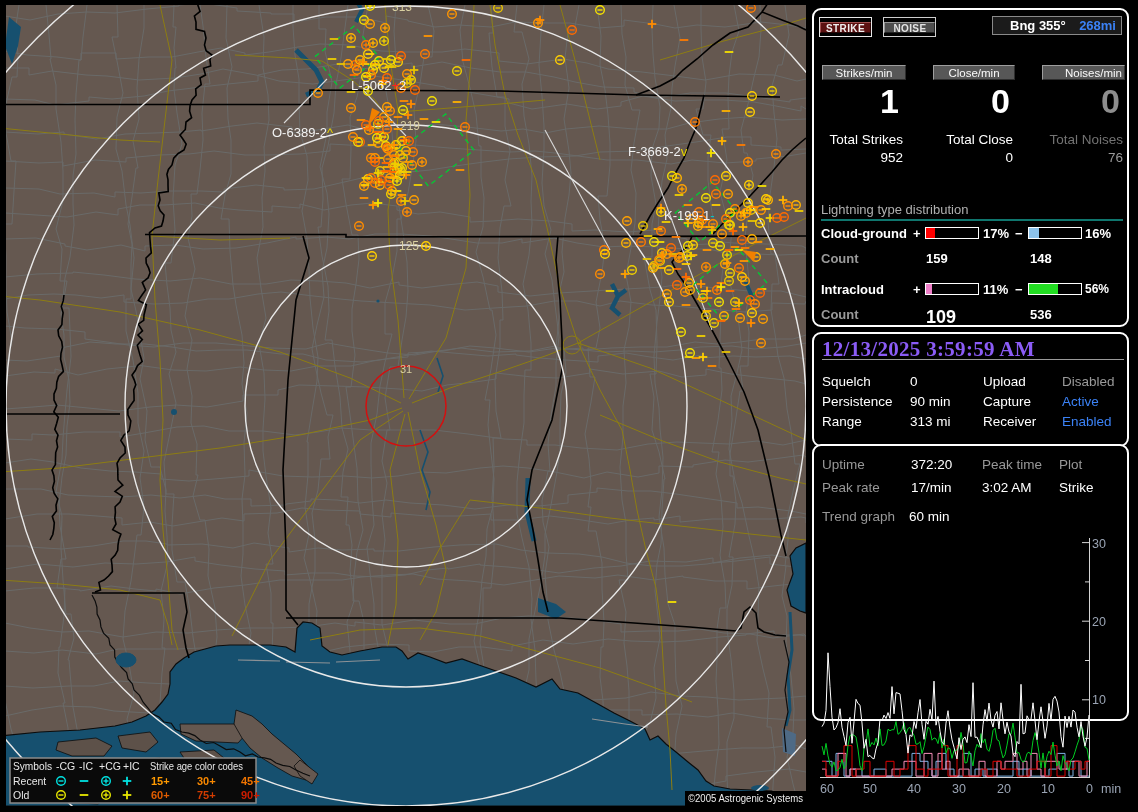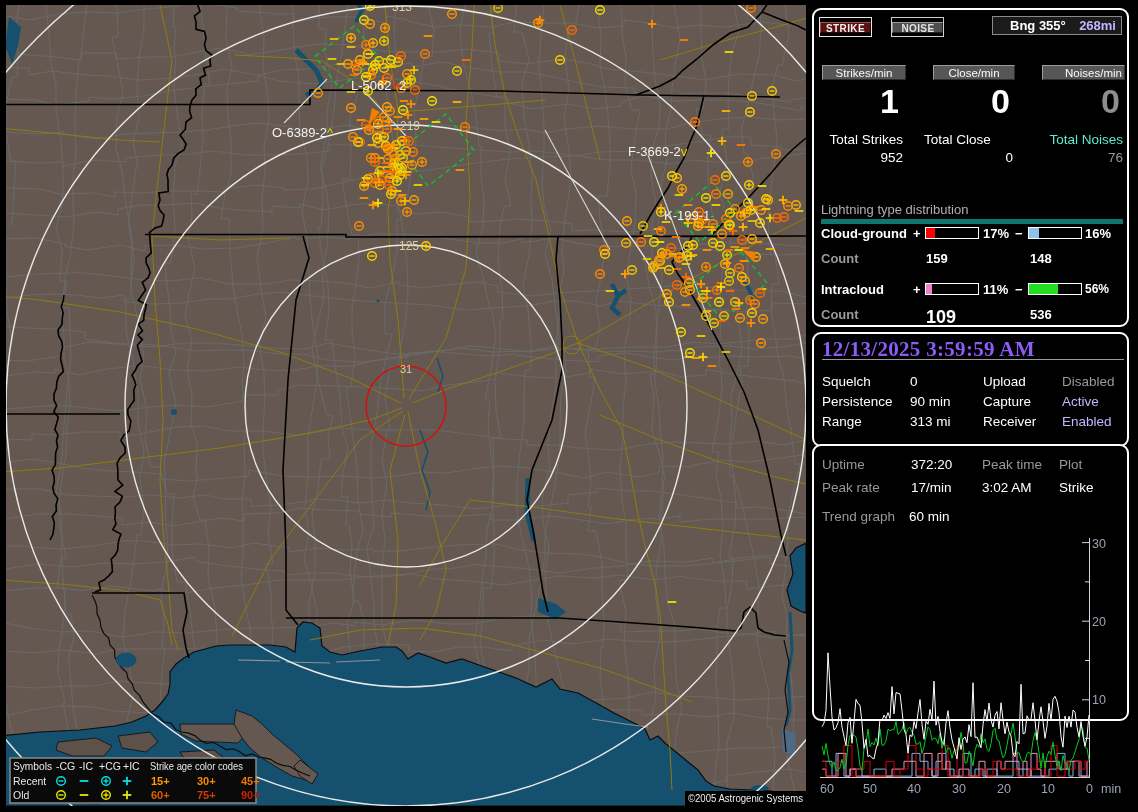--- a/index.html
+++ b/index.html
@@ -3,21 +3,21 @@
 <style>
 html,body{margin:0;padding:0;background:#000;width:1138px;height:812px;overflow:hidden;
 font-family:"Liberation Sans", sans-serif;}
 #map{position:absolute;left:6px;top:5px;}
 .panel{position:absolute;left:812px;width:317px;border:2px solid #fff;border-radius:9px;
 background:#000;color:#fff;box-sizing:border-box;}
 .btn{display:inline-block;text-align:center;font-weight:bold;box-sizing:border-box;}
 .gbtn{background:#575757;border-top:1px solid #9e9e9e;border-left:1px solid #9e9e9e;
 border-bottom:1px solid #2e2e2e;border-right:1px solid #2e2e2e;color:#fafafa;}
 .lbl{color:#989898;}
-.grn{color:#c4b5fd;}
+.grn{color:#3b82f6;}
 </style></head>
 <body>
 
 <svg id="map" width="800" height="801" viewBox="6 5 800 801">
 <defs>
 <g id="cm" fill="none" stroke-width="1.4">
         <circle r="4.3"></circle>
         <line x1="-2.5" x2="2.5"></line>
       </g>
 <g id="cp" fill="none" stroke-width="1.4">
@@ -578,40 +578,40 @@
 </g>
 <rect x="685" y="791" width="121" height="15" fill="#000"></rect>
 <text x="688" y="802" font-size="11" fill="#f0f0f0" textLength="115" lengthAdjust="spacingAndGlyphs" font-family="Liberation Sans, sans-serif">©2005 Astrogenic Systems</text>
 </g>
   </svg>
 
 <div class="panel" style="top:8px;height:319px;">
   <div style="position:absolute;left:5px;top:7px;" class="btn">
     <span style="display:inline-block;border:1px solid #e8e8e8;padding:0;">
       <span class="btn" style="background:#5c1111;border-top:1px solid #a05050;border-left:1px solid #a05050;border-bottom:1px solid #2a0505;border-right:1px solid #2a0505;color:#f0f0f0;font-size:10px;width:51px;height:11px;line-height:11px;letter-spacing:0.4px;display:inline-block;">STRIKE</span></span>
-    <span style="display:inline-block;border:1px solid #cFcFcF;padding:0;margin-left:15px;">
+    <span style="display:inline-block;border:1px solid #cFcFcF;padding:0;margin-left:7px;">
       <span class="btn" style="background:#4e4e4e;border-top:1px solid #969696;border-left:1px solid #969696;border-bottom:1px solid #222;border-right:1px solid #222;color:#e4e4e4;font-size:10px;width:51px;height:11px;line-height:11px;letter-spacing:0.4px;display:inline-block;">NOISE</span></span>
   </div>
   <div style="position:absolute;left:178px;top:6px;width:128px;height:17px;background:#1b1b1b;border:1px solid #8a8a8a;font-size:13px;font-weight:bold;line-height:17px;">
     <span style="margin-left:17px;">Bng 355°</span><span class="grn" style="position:absolute;right:5px;">268mi</span>
   </div>
   <div class="btn gbtn" style="position:absolute;left:8px;top:55px;width:84px;height:15px;font-size:11.5px;line-height:14px;font-weight:normal;">Strikes/min</div>
   <div class="btn gbtn" style="position:absolute;left:119px;top:55px;width:82px;height:15px;font-size:11.5px;line-height:14px;font-weight:normal;">Close/min</div>
   <div class="btn gbtn" style="position:absolute;left:228px;top:55px;width:83px;height:15px;font-size:11.5px;line-height:14px;font-weight:normal;padding-left:20px;">Noises/min</div>
   <div style="position:absolute;left:0;top:72px;width:85px;text-align:right;font-size:34px;font-weight:bold;">1</div>
   <div style="position:absolute;left:110px;top:72px;width:86px;text-align:right;font-size:34px;font-weight:bold;">0</div>
   <div style="position:absolute;left:218px;top:72px;width:88px;text-align:right;font-size:34px;font-weight:bold;color:#8e8e8e;">0</div>
   <div style="position:absolute;left:0px;top:122px;width:89px;text-align:right;font-size:13.5px;">Total Strikes</div>
-  <div style="position:absolute;left:110px;top:122px;width:89px;text-align:left;font-size:13.5px;">Total Close</div>
-  <div style="position:absolute;left:218px;top:122px;width:91px;text-align:right;font-size:13.5px;color:#5eead4;">Total Noises</div>
+  <div style="position:absolute;left:110px;top:122px;width:89px;text-align:right;font-size:13.5px;">Total Close</div>
+  <div style="position:absolute;left:218px;top:122px;width:91px;text-align:right;font-size:13.5px;color:#737373;">Total Noises</div>
   <div style="position:absolute;left:0px;top:140px;width:89px;text-align:right;font-size:13.5px;">952</div>
   <div style="position:absolute;left:110px;top:140px;width:89px;text-align:right;font-size:13.5px;">0</div>
   <div style="position:absolute;left:218px;top:140px;width:91px;text-align:right;font-size:13.5px;color:#9a9a9a;">76</div>
 
-  <div style="position:absolute;left:7px;top:192px;width:302px;border-bottom:5px solid #0f766e;font-size:13px;color:#b0b0b0;padding-bottom:2px;">Lightning type distribution</div>
+  <div style="position:absolute;left:7px;top:192px;width:302px;border-bottom:2px solid #0f766e;font-size:13px;color:#b0b0b0;padding-bottom:2px;">Lightning type distribution</div>
   <div style="position:absolute;left:7px;top:216px;font-size:13px;font-weight:bold;">Cloud-ground</div>
   <div style="position:absolute;left:99px;top:216px;font-size:13px;font-weight:bold;">+</div>
   <div style="position:absolute;left:111px;top:217px;width:52px;height:10px;border:1px solid #fff;background:#000;">
       <div style="width:17%;height:100%;background:#ff0000;"></div>
     </div>
   <div style="position:absolute;left:169px;top:216px;font-size:13px;font-weight:bold;">17%</div>
   <div style="position:absolute;left:201px;top:216px;font-size:13px;font-weight:bold;">−</div>
   <div style="position:absolute;left:214px;top:217px;width:52px;height:10px;border:1px solid #fff;background:#000;">
       <div style="width:19%;height:100%;background:#8cc2ea;"></div>
     </div>

